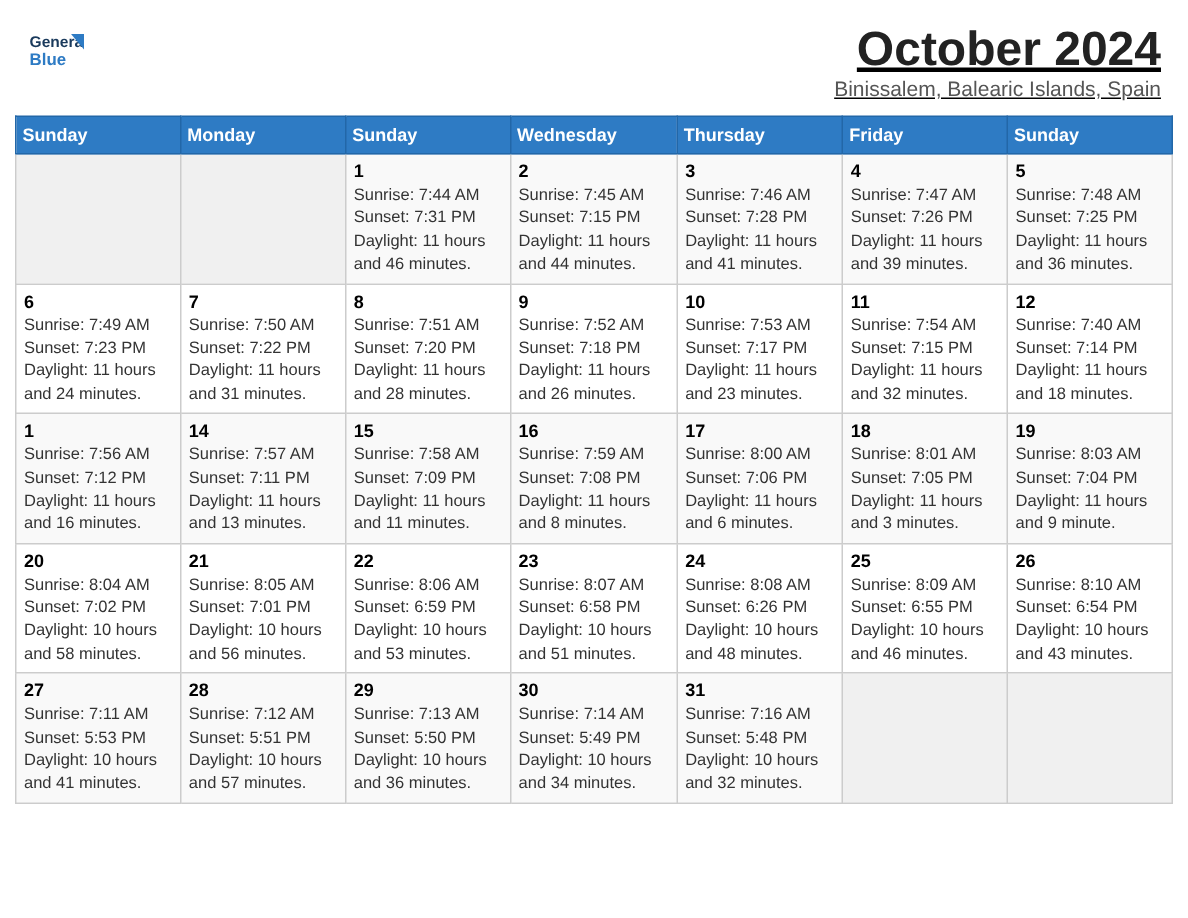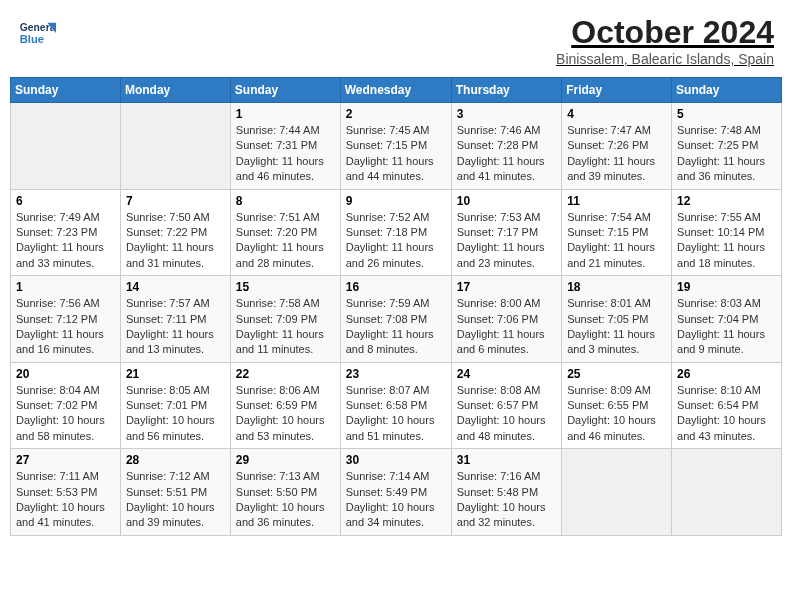--- a/index.html
+++ b/index.html
@@ -134,45 +134,45 @@
           <div class="cell-text"><span>Sunrise: 7:47 AM</span><br><span>Sunset: 7:26 PM</span><br><span>Daylight: 11 hours and 39 minutes.</span></div>
         </td>
         <td>
           <span class="day-num">5</span>
           <div class="cell-text"><span>Sunrise: 7:48 AM</span><br><span>Sunset: 7:25 PM</span><br><span>Daylight: 11 hours and 36 minutes.</span></div>
         </td>
       </tr>
       <tr>
         <td>
           <span class="day-num">6</span>
-          <div class="cell-text"><span>Sunrise: 7:49 AM</span><br><span>Sunset: 7:23 PM</span><br><span>Daylight: 11 hours and 33 minutes.</span></div>
+          <div class="cell-text"><span>Sunrise: 7:49 AM</span><br><span>Sunset: 7:23 PM</span><br><span>Daylight: 11 hours and 24 minutes.</span></div>
         </td>
         <td>
           <span class="day-num">7</span>
           <div class="cell-text"><span>Sunrise: 7:50 AM</span><br><span>Sunset: 7:22 PM</span><br><span>Daylight: 11 hours and 31 minutes.</span></div>
         </td>
         <td>
           <span class="day-num">8</span>
           <div class="cell-text"><span>Sunrise: 7:51 AM</span><br><span>Sunset: 7:20 PM</span><br><span>Daylight: 11 hours and 28 minutes.</span></div>
         </td>
         <td>
           <span class="day-num">9</span>
           <div class="cell-text"><span>Sunrise: 7:52 AM</span><br><span>Sunset: 7:18 PM</span><br><span>Daylight: 11 hours and 26 minutes.</span></div>
         </td>
         <td>
           <span class="day-num">10</span>
           <div class="cell-text"><span>Sunrise: 7:53 AM</span><br><span>Sunset: 7:17 PM</span><br><span>Daylight: 11 hours and 23 minutes.</span></div>
         </td>
         <td>
           <span class="day-num">11</span>
-          <div class="cell-text"><span>Sunrise: 7:54 AM</span><br><span>Sunset: 7:15 PM</span><br><span>Daylight: 11 hours and 21 minutes.</span></div>
+          <div class="cell-text"><span>Sunrise: 7:54 AM</span><br><span>Sunset: 7:15 PM</span><br><span>Daylight: 11 hours and 32 minutes.</span></div>
         </td>
         <td>
           <span class="day-num">12</span>
-          <div class="cell-text"><span>Sunrise: 7:55 AM</span><br><span>Sunset: 10:14 PM</span><br><span>Daylight: 11 hours and 18 minutes.</span></div>
+          <div class="cell-text"><span>Sunrise: 7:40 AM</span><br><span>Sunset: 7:14 PM</span><br><span>Daylight: 11 hours and 18 minutes.</span></div>
         </td>
       </tr>
       <tr>
         <td>
           <span class="day-num">1</span>
           <div class="cell-text"><span>Sunrise: 7:56 AM</span><br><span>Sunset: 7:12 PM</span><br><span>Daylight: 11 hours and 16 minutes.</span></div>
         </td>
         <td>
           <span class="day-num">14</span>
           <div class="cell-text"><span>Sunrise: 7:57 AM</span><br><span>Sunset: 7:11 PM</span><br><span>Daylight: 11 hours and 13 minutes.</span></div>
@@ -210,39 +210,39 @@
         <td>
           <span class="day-num">22</span>
           <div class="cell-text"><span>Sunrise: 8:06 AM</span><br><span>Sunset: 6:59 PM</span><br><span>Daylight: 10 hours and 53 minutes.</span></div>
         </td>
         <td>
           <span class="day-num">23</span>
           <div class="cell-text"><span>Sunrise: 8:07 AM</span><br><span>Sunset: 6:58 PM</span><br><span>Daylight: 10 hours and 51 minutes.</span></div>
         </td>
         <td>
           <span class="day-num">24</span>
-          <div class="cell-text"><span>Sunrise: 8:08 AM</span><br><span>Sunset: 6:57 PM</span><br><span>Daylight: 10 hours and 48 minutes.</span></div>
+          <div class="cell-text"><span>Sunrise: 8:08 AM</span><br><span>Sunset: 6:26 PM</span><br><span>Daylight: 10 hours and 48 minutes.</span></div>
         </td>
         <td>
           <span class="day-num">25</span>
           <div class="cell-text"><span>Sunrise: 8:09 AM</span><br><span>Sunset: 6:55 PM</span><br><span>Daylight: 10 hours and 46 minutes.</span></div>
         </td>
         <td>
           <span class="day-num">26</span>
           <div class="cell-text"><span>Sunrise: 8:10 AM</span><br><span>Sunset: 6:54 PM</span><br><span>Daylight: 10 hours and 43 minutes.</span></div>
         </td>
       </tr>
       <tr>
         <td>
           <span class="day-num">27</span>
           <div class="cell-text"><span>Sunrise: 7:11 AM</span><br><span>Sunset: 5:53 PM</span><br><span>Daylight: 10 hours and 41 minutes.</span></div>
         </td>
         <td>
           <span class="day-num">28</span>
-          <div class="cell-text"><span>Sunrise: 7:12 AM</span><br><span>Sunset: 5:51 PM</span><br><span>Daylight: 10 hours and 39 minutes.</span></div>
+          <div class="cell-text"><span>Sunrise: 7:12 AM</span><br><span>Sunset: 5:51 PM</span><br><span>Daylight: 10 hours and 57 minutes.</span></div>
         </td>
         <td>
           <span class="day-num">29</span>
           <div class="cell-text"><span>Sunrise: 7:13 AM</span><br><span>Sunset: 5:50 PM</span><br><span>Daylight: 10 hours and 36 minutes.</span></div>
         </td>
         <td>
           <span class="day-num">30</span>
           <div class="cell-text"><span>Sunrise: 7:14 AM</span><br><span>Sunset: 5:49 PM</span><br><span>Daylight: 10 hours and 34 minutes.</span></div>
         </td>
         <td>

